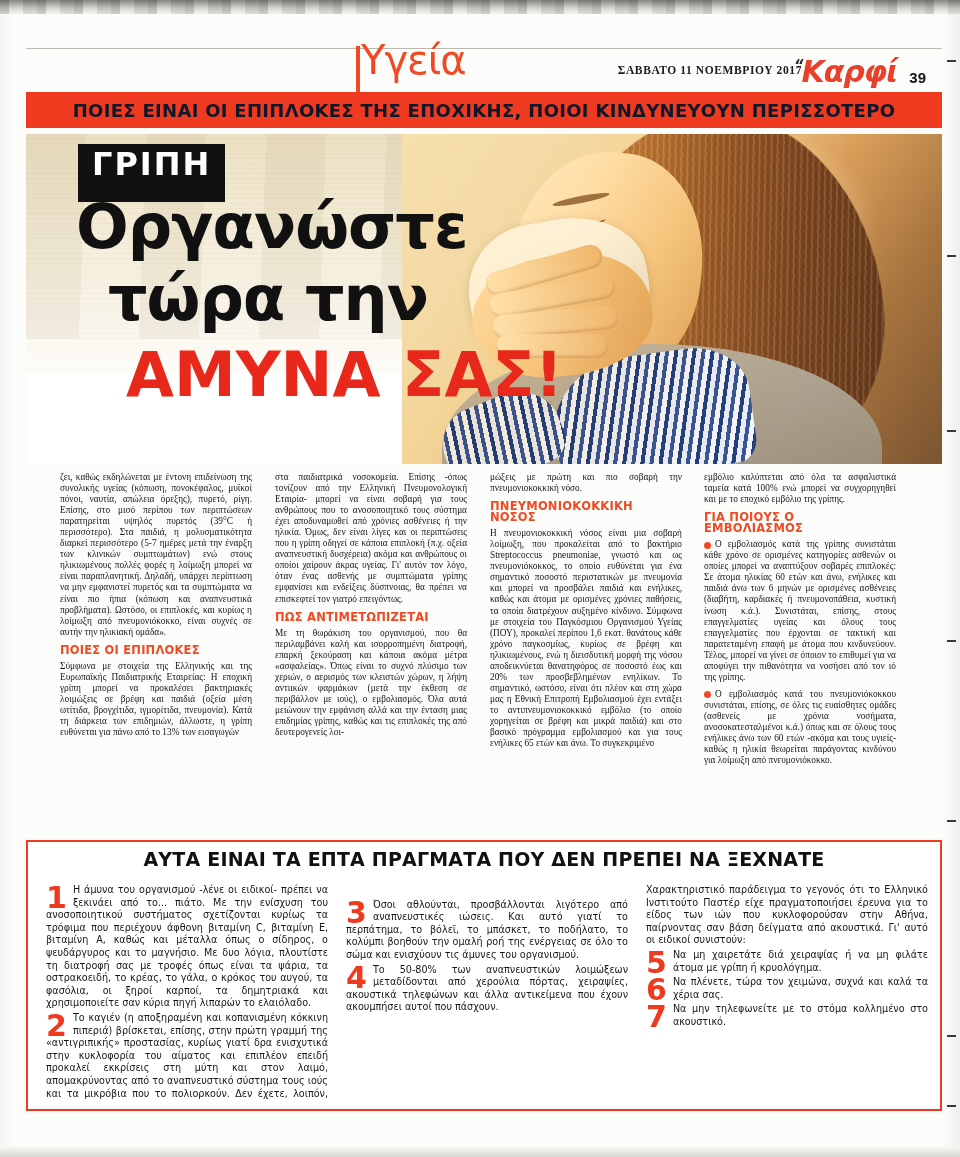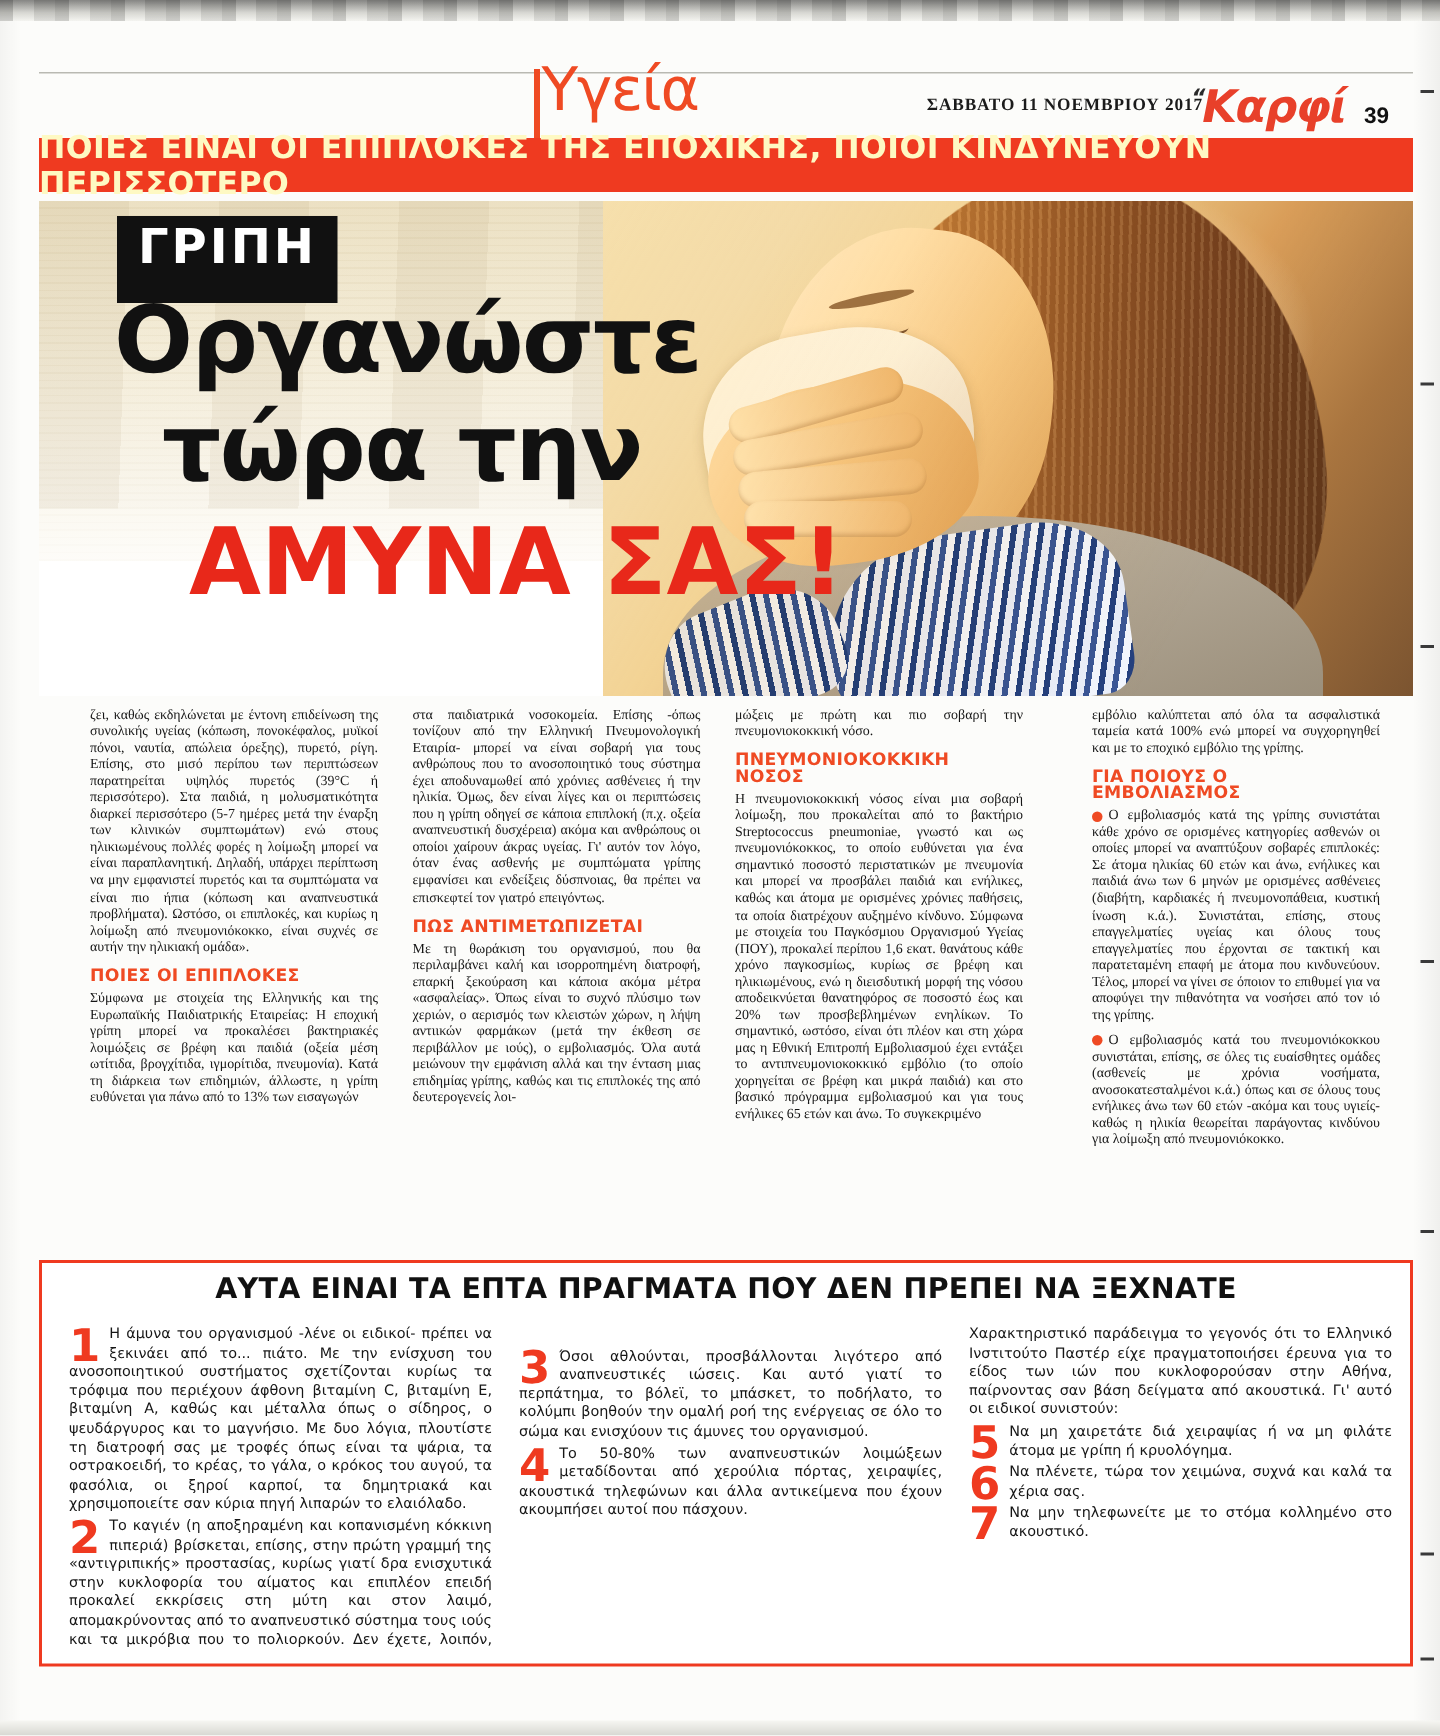--- a/index.html
+++ b/index.html
@@ -73,21 +73,21 @@
     font-size:15px;font-weight:700;color:#111;text-align:right;
   }
 
   
   .kicker{
     position:absolute;left:26px;right:18px;top:92px;height:36px;
     background:#ef3a20;
     display:flex;align-items:center;justify-content:center;
   }
   .kicker span{
-    color:#fef9c3;font-size:21px;font-weight:700;letter-spacing:.3px;
+    color:#0f172a;font-size:18px;font-weight:700;letter-spacing:.3px;
     font-family:"DejaVu Sans", sans-serif;
   }
 
   
   .hero{
     position:absolute;left:26px;right:18px;top:134px;height:330px;
     overflow:hidden;
     background:#fbfaf4;
   }
   .hero-photo{
@@ -217,21 +217,21 @@
     font-family:"Liberation Serif", serif;
     font-size:9.3px;
     line-height:11.05px;
     text-align:justify;
     color:#161616;
     overflow:hidden;
   }
   .c1{left:0;}
   .c2{left:215px;}
   .c3{left:430px;}
-  .c4{left:668px;}
+  .c4{left:644px;}
   .col p{margin:0 0 6px 0;}
   .sec-head{
     color:#ef4a23;
     font-family:"DejaVu Sans", sans-serif;
     font-weight:700;
     font-size:11.5px;
     letter-spacing:.2px;
     margin:7px 0 5px 0;
     text-align:left;
   }

